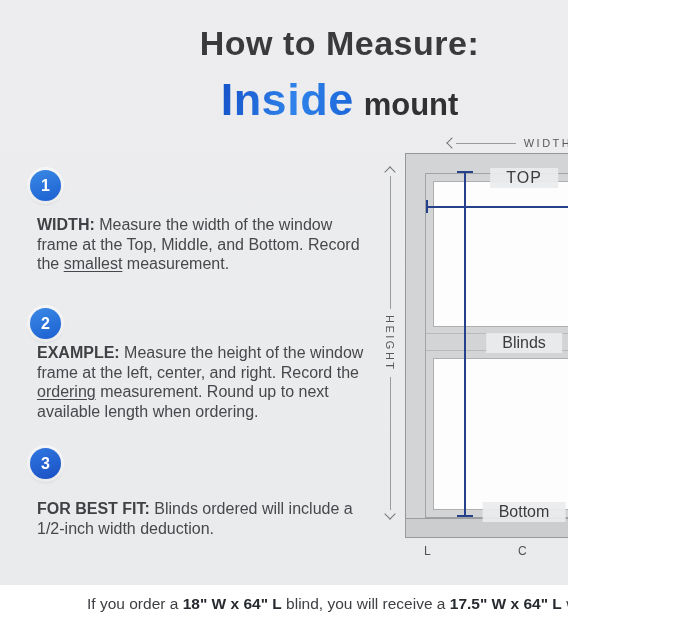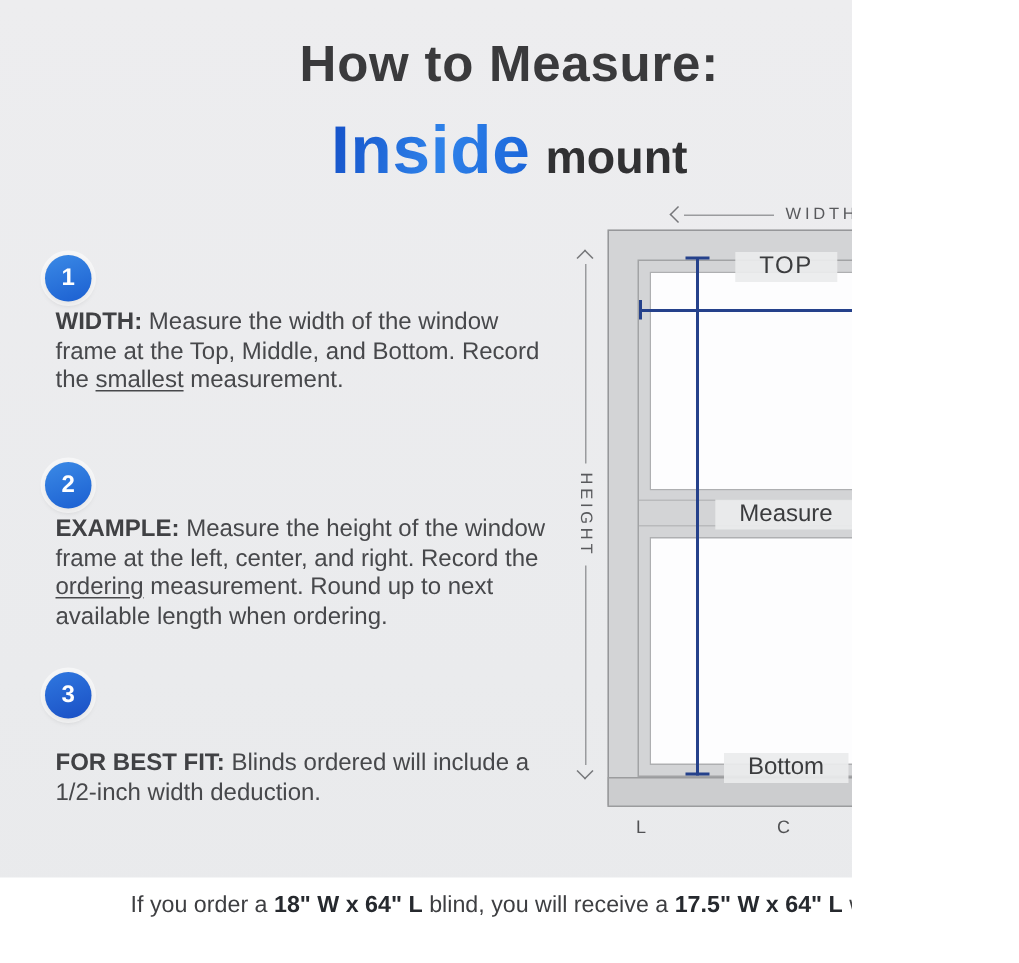--- a/index.html
+++ b/index.html
@@ -29,21 +29,21 @@
     display:flex; align-items:center; justify-content:center;
     box-shadow:0 0 0 3px rgba(255,255,255,0.55), 0 2px 4px rgba(0,0,0,0.18);
   }
   .c1 { left:30px; top:170px; }
   .c2 { left:30px; top:308px; }
   .c3 { left:30px; top:448px; background:linear-gradient(160deg,#2f78e0,#1a4fc4); }
   .step-text {
     position:absolute; left:37px; width:336px;
     font-size:16px; line-height:19.5px; color:#47484b;
   }
-  .p1 { top:205px; } .p2 { top:343px; } .p3 { top:486px;margin-top:13px; }
+  .p1 { top:215px; } .p2 { top:343px; } .p3 { top:486px;margin-top:13px; }
   .step-text b { color:#404144; }
   .u { text-decoration:underline; text-underline-offset:2px; }
 
   
   .chev { width:8px; height:8px; border-left:1.5px solid #76777a; border-bottom:1.5px solid #76777a; flex:none; }
   .chev-left  { transform:rotate(45deg); }
   .chev-right { transform:rotate(-135deg); }
   .chev-up    { transform:rotate(135deg); }
   .chev-down  { transform:rotate(-45deg); }
   .width-arrow {
@@ -156,21 +156,21 @@
   </div>
 
   <div class="mline vline"></div>
   <div class="mline vcap-top"></div>
   <div class="mline vcap-bot"></div>
   <div class="mline hline"></div>
   <div class="mline hcap-left"></div>
   <div class="mline hcap-right"></div>
 
   <div class="pos-label lbl-top">TOP</div>
-  <div class="pos-label lbl-middle">Measure</div>
+  <div class="pos-label lbl-middle">Blinds</div>
   <div class="pos-label lbl-bottom">Bottom</div>
 
   <div class="col-label col-l">L</div>
   <div class="col-label col-c">C</div>
   <div class="col-label col-r">R</div>
 
   <div class="footer">
     <div class="example-text"><span>If you order a </span><b>18" W x 64" L</b><span> blind, you will receive a </span><b>17.5" W x 64" L</b><span> will.</span></div>
   </div>
 

